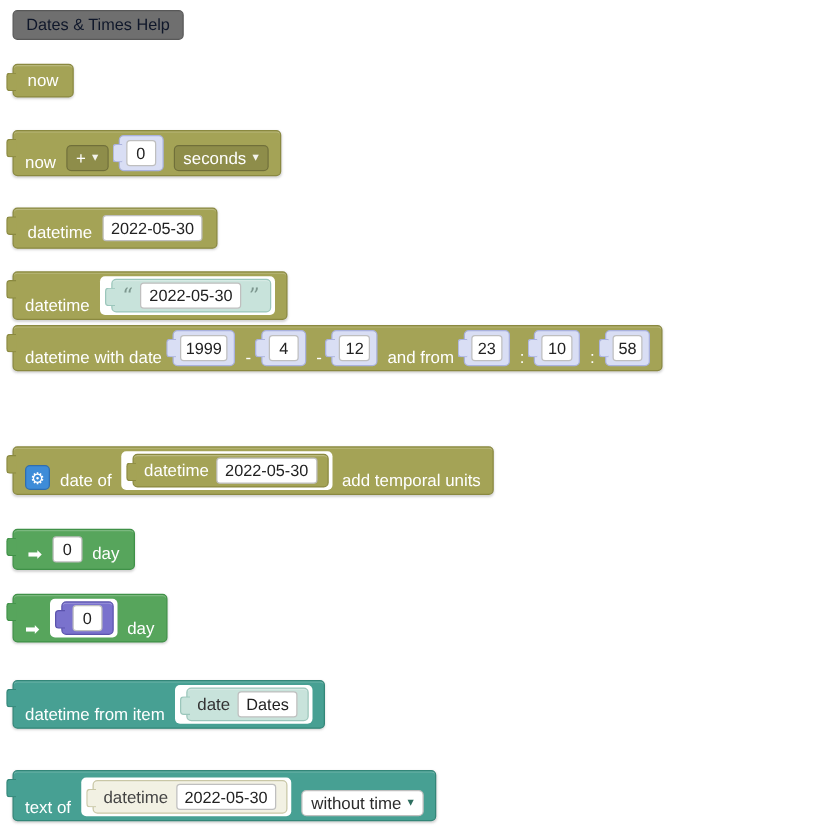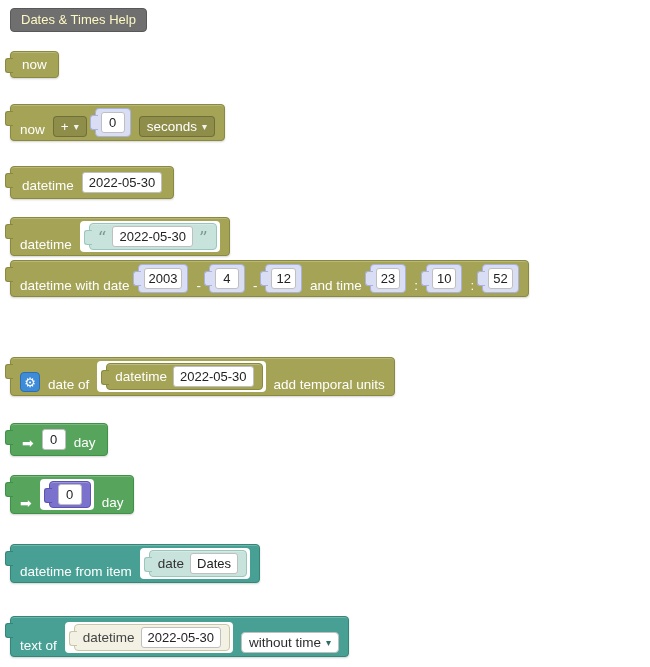--- a/index.html
+++ b/index.html
@@ -20,21 +20,21 @@
     --violet:#7a72cd; --violet_bd:#5b53ad;
     --lolive:#f2f1e3; --lolive_bd:#c9c7a6;
     --gear_blue:#3e8cd8;
     --help_gray:#6f6f6f; --help_gray_bd:#585858;
   }
 
   .help-btn {
     position: absolute; left: 10px; top: 8px;
     background: var(--help_gray);
     border: 1px solid var(--help_gray_bd);
-    color: #fef9c3; font-size: 13px; font-family: inherit;
+    color: #0f172a; font-size: 13px; font-family: inherit;
     padding: 3px 10px 4px; border-radius: 4px; cursor: pointer;
   }
 
   .block {
     position: absolute; left: 10px;
     display: inline-flex; align-items: flex-end; gap: 8px;
     padding: 5px 11px;
     border-radius: 4px;
     background: var(--bg); border: 1px solid var(--bd);
     color: #fff; font-size: 13.5px; white-space: nowrap;
@@ -152,41 +152,41 @@
         <span class="quote">“</span>
         <span class="field">2022-05-30</span>
         <span class="quote">”</span>
       </span>
     </span>
   </div>
 
   <div class="block c-olive slim" style="top:260px">
     <span>datetime with date</span>
     <span class="shadow">
-      <span class="field num">2003</span>
+      <span class="field num">1999</span>
     </span>
     <span>-</span>
     <span class="shadow">
       <span class="field num">4</span>
     </span>
     <span>-</span>
     <span class="shadow">
       <span class="field num">12</span>
     </span>
-    <span>and time</span>
+    <span>and from</span>
     <span class="shadow">
       <span class="field num">23</span>
     </span>
     <span>:</span>
     <span class="shadow">
       <span class="field num">10</span>
     </span>
     <span>:</span>
     <span class="shadow">
-      <span class="field num">52</span>
+      <span class="field num">58</span>
     </span>
   </div>
 
   <div class="block c-olive slim" style="top:357px">
     <button class="gear-btn">
       <span>⚙</span>
     </button>
     <span>date of</span>
     <span class="socket">
       <span class="nested c-olive">

